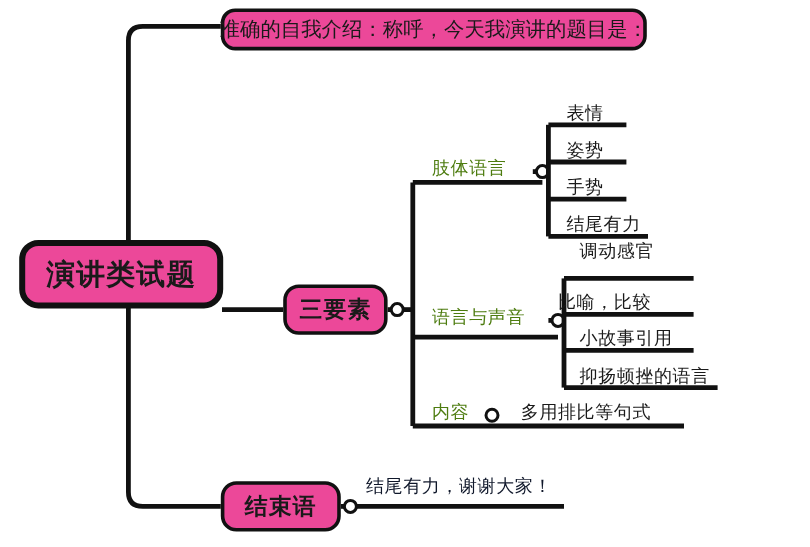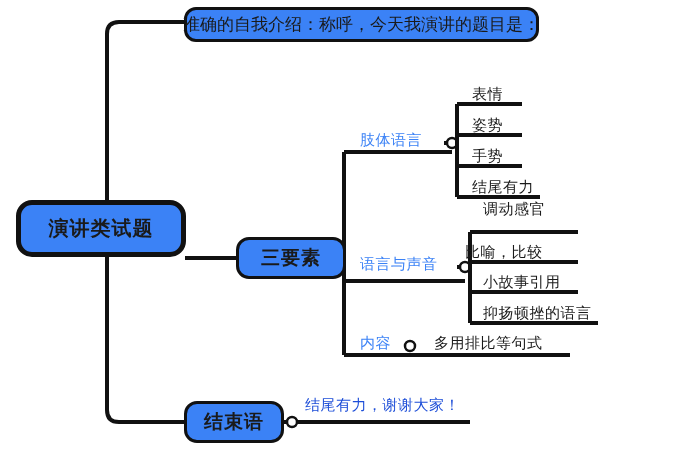--- a/index.html
+++ b/index.html
@@ -16,33 +16,33 @@
   }
   svg#wires{
     position:absolute;
     left:0;top:0;
     width:675px;height:456px;
     pointer-events:none;
   }
   .node{
     position:absolute;
     box-sizing:border-box;
-    background:#3b82f6;
+    background:#ec4899;
     border:3px solid #111111;
     border-radius:13px;
     display:flex;
     align-items:center;
     justify-content:center;
     color:#1a1a1a;
     white-space:nowrap;
   }
   .node-root{
     border-width:5px;
     border-radius:16px;
-    font-size:20px;
+    font-size:24px;
     font-weight:bold;
     letter-spacing:1px;
   }
   .node-branch{
     font-size:19px;
     font-weight:bold;
     letter-spacing:1px;
   }
   .node-wide{
     border-width:3px;
@@ -54,28 +54,28 @@
   .leaf-label{
     position:absolute;
     font-size:15px;
     color:#1a1a1a;
     white-space:nowrap;
     letter-spacing:0.5px;
   }
   .sub-label{
     position:absolute;
     font-size:15px;
-    color:#3b82f6;
+    color:#4d7c0f;
     white-space:nowrap;
     letter-spacing:0.5px;
   }
   .tail-label{
     position:absolute;
     font-size:15px;
-    color:#1d4ed8;
+    color:#0f172a;
     white-space:nowrap;
     letter-spacing:0.5px;
   }
 </style>
 </head>
 <body>
 
 <div id="canvas">
 
   <svg id="wires" viewBox="0 0 675 456">
@@ -128,21 +128,21 @@
   </svg>
 
   <div class="node node-root" style="left:16px; top:200px; width:170px; height:57px;">
     <span>演讲类试题</span>
   </div>
 
   <div class="node node-wide" style="left:184px; top:7px; width:355px; height:35px;">
     <span>准确的自我介绍：称呼，今天我演讲的题目是：</span>
   </div>
 
-  <div class="node node-branch" style="left:236px; top:237px; width:110px; height:42px;">
+  <div class="node node-branch" style="left:236px; top:237px; width:87px; height:42px;">
     <span>三要素</span>
   </div>
 
   <div class="node node-branch" style="left:184px; top:401px; width:100px; height:42px;">
     <span>结束语</span>
   </div>
 
   <div class="sub-label" style="left:360px; top:131px;">肢体语言</div>
 
   <div class="sub-label" style="left:360px; top:255px;">语言与声音</div>

